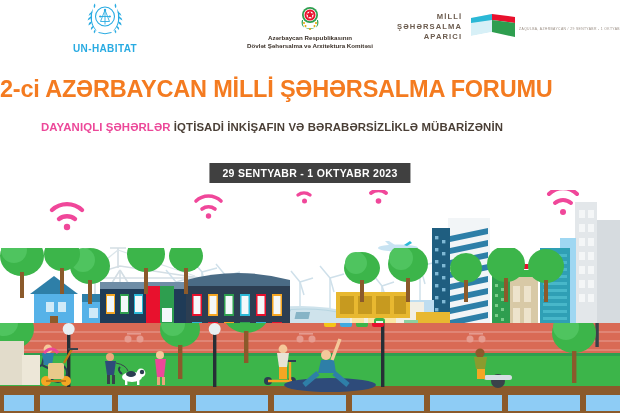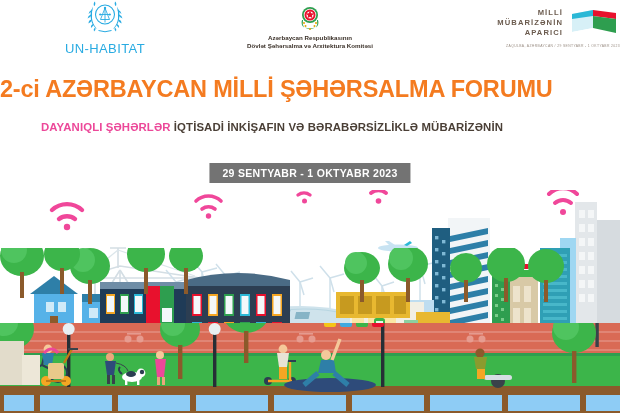--- a/index.html
+++ b/index.html
@@ -14,28 +14,28 @@
 
   
   .logo-bar {
     position:absolute; top:0; left:0; width:620px; height:54px;
     display:flex; align-items:center;
   }
   .logo-slot { position:relative; height:54px; }
   .logo-unh { width:210px; display:flex; flex-direction:column; align-items:center; justify-content:center; }
   .logo-unh .mark { width:46px; height:34px; }
   .logo-unh .cap {
-    font-size:13px; font-weight:normal; color:#29ABE2; letter-spacing:.4px; margin-top:8px;
+    font-size:10px; font-weight:bold; color:#29ABE2; letter-spacing:.4px; margin-top:8px;
   }
   .logo-gov { width:200px; display:flex; flex-direction:column; align-items:center; justify-content:center; }
   .logo-gov .mark { width:26px; height:28px; }
   .logo-gov .cap {
     font-size:6.2px; font-weight:bold; color:#3a3028; text-align:center; line-height:1.35; margin-top:2px;
   }
-  .logo-forum { width:210px; display:flex; flex-direction:column; align-items:flex-end; justify-content:center; }
+  .logo-forum { width:210px; display:flex; flex-direction:row; align-items:center; justify-content:center; }
   .logo-forum .row { display:flex; align-items:center; gap:5px; }
   .logo-forum .words { text-align:right; }
   .logo-forum .words div {
     font-size:7.6px; font-weight:bold; color:#6b5b4e; letter-spacing:1.1px; line-height:1.35;
   }
   .logo-forum .cube { width:52px; height:34px; }
   .logo-forum .sub {
     font-size:3.4px; color:#9a8e84; letter-spacing:.35px; margin-top:4px; white-space:nowrap;
   }
 
@@ -44,21 +44,21 @@
     position:absolute; top:76px; left:0; width:508px; text-align:center;
     font-size:23.5px; font-weight:bold; color:#F47B20; letter-spacing:-.2px; white-space:nowrap;
   }
   .subtitle {
     position:absolute; top:119px; left:0; width:544px; text-align:center;
     font-size:11.4px; font-weight:bold; color:#4a3f36; line-height:1.55; letter-spacing:.1px;
   }
   .subtitle .hl { color:#EC4899; }
   .datebadge {
     position:absolute; top:163px; left:50%; transform:translateX(-50%);
-    background:#737373; color:#fff; font-size:10.5px; font-weight:bold;
+    background:#404040; color:#fff; font-size:10.5px; font-weight:bold;
     padding:4px 13px 4px 13px; letter-spacing:.3px; white-space:nowrap;
   }
 
   
   .scene { position:absolute; top:190px; left:0; width:620px; height:223px; overflow:hidden; background:#fff; }
   .scene svg { display:block; }
 </style>
 </head>
 <body>
 
@@ -130,21 +130,21 @@
       <span class="cap">
         <span>Azərbaycan Respublikasının</span><br>
         <span>Dövlət Şəhərsalma və Arxitektura Komitəsi</span>
       </span>
     </div>
 
     <div class="logo-slot logo-forum">
       <div class="row">
         <div class="words">
           <div>MİLLİ</div>
-          <div>MÜBARİZƏNİN</div>
+          <div>ŞƏHƏRSALMA</div>
           <div>APARICI</div>
         </div>
         <span class="cube">
           <svg viewBox="0 0 104 68" width="52" height="34">
             <path d="M8 16 L50 8 L50 44 L8 52 Z" fill="#D7F0F7"></path>
             <path d="M8 16 L50 8 L50 20 L8 26 Z" fill="#2BB8D6"></path>
             <path d="M50 8 L96 14 L96 26 L50 20 Z" fill="#E8112D"></path>
             <path d="M50 20 L96 26 L96 54 L50 44 Z" fill="#2E9E4F"></path>
             <path d="M8 52 L50 44 L50 58 L20 62 Z" fill="#ffffff"></path>
             <path d="M8 52 L28 56 L20 64 Z" fill="#ffffff"></path>

